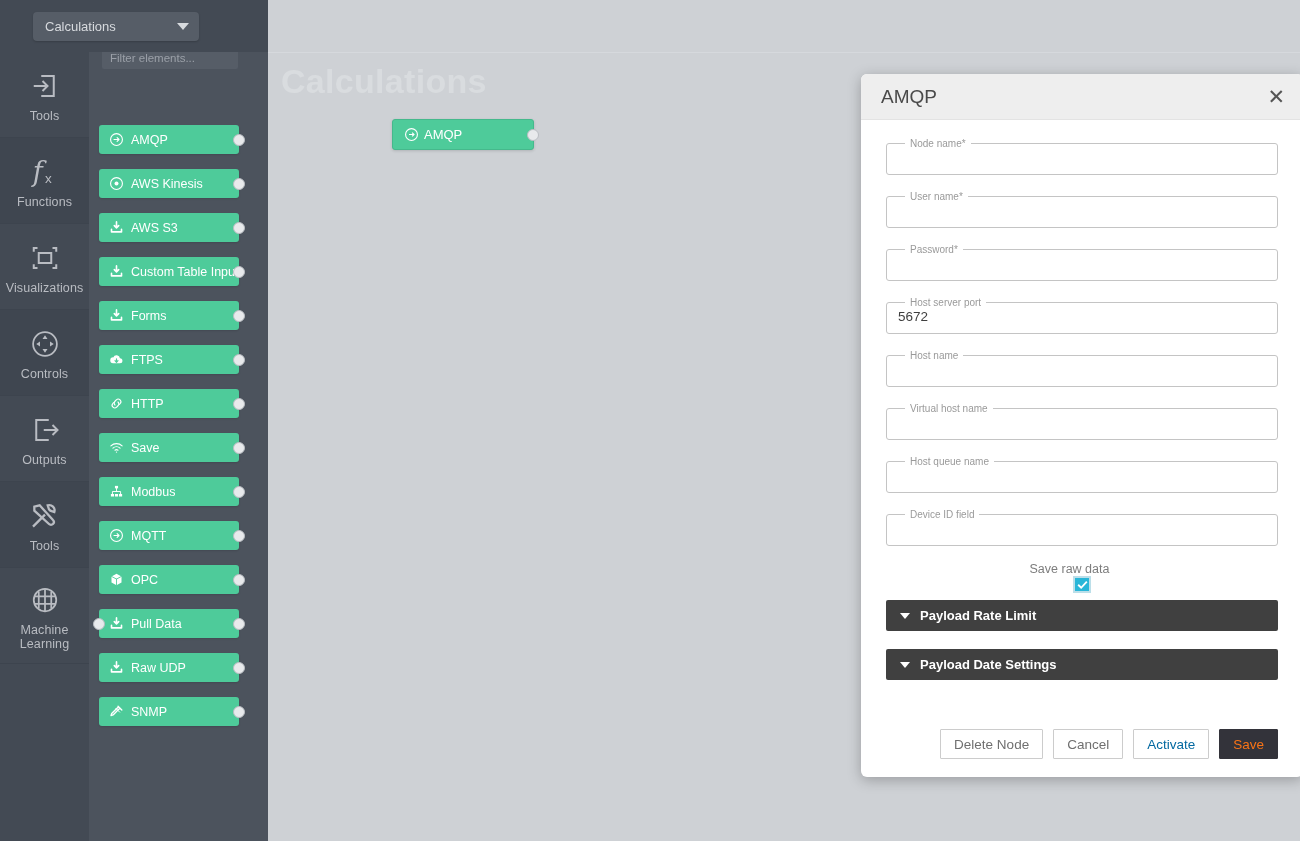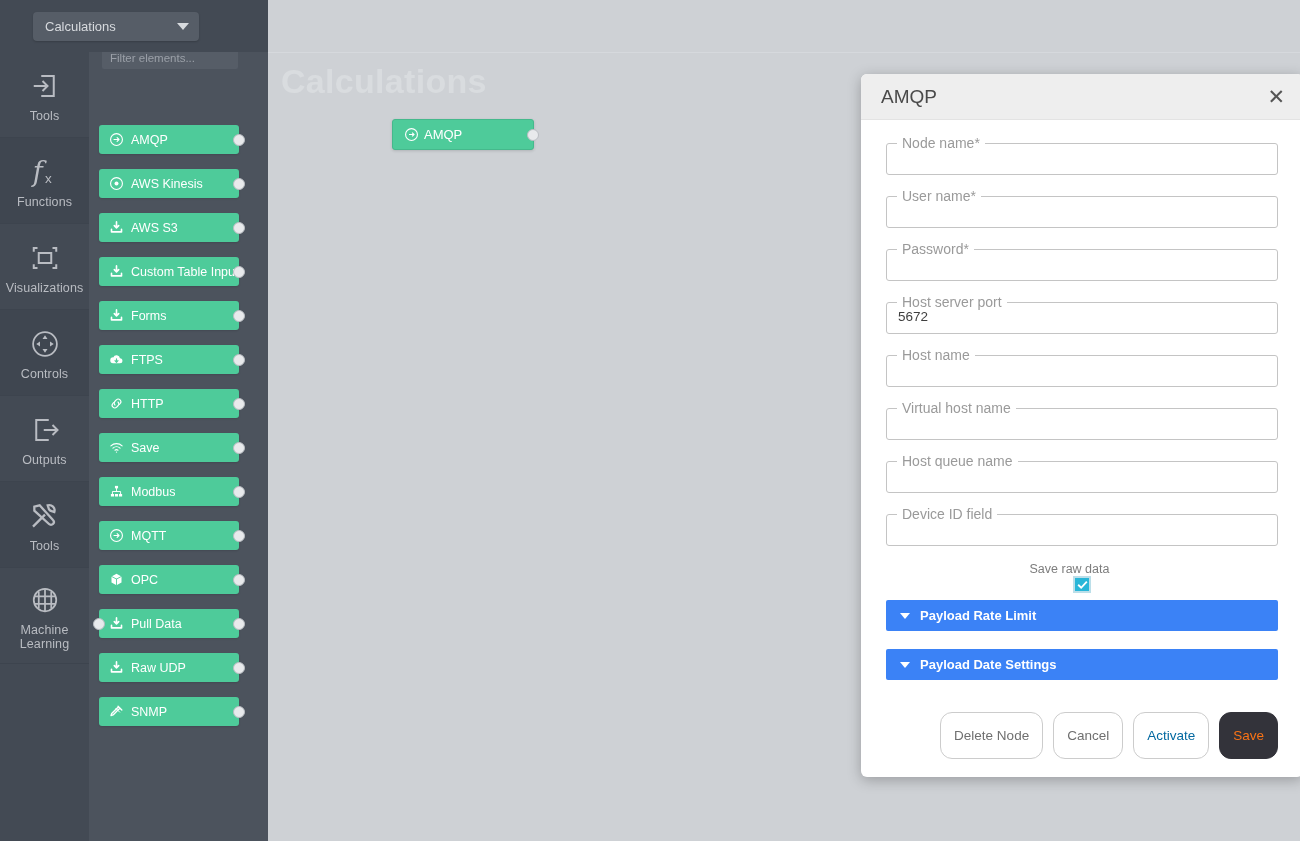--- a/index.html
+++ b/index.html
@@ -155,22 +155,22 @@
 
   
   .field { position: relative; margin-bottom: 16px; height: 37px; }
   .field fieldset {
     position: absolute; inset: 0;
     border: 1px solid #c4c4c4; border-radius: 3px;
     padding: 0; margin: 0;
     pointer-events: none;
   }
   .field legend {
-    margin-left: 10px; padding: 0 5px;
-    font-size: 14px; color: #9a9a9a; line-height: 11px;
+    margin-left: 18px; padding: 0 5px;
+    font-size: 10px; color: #9a9a9a; line-height: 11px;
   }
   .field legend .req { color: #9a9a9a; }
   .field input {
     position: absolute; inset: 0;
     width: 100%; height: 100%;
     border: none; background: transparent; outline: none;
     padding: 2px 12px 0 12px;
     font-size: 13.5px; color: #3f3f3f;
     font-family: "Liberation Sans", sans-serif;
   }
@@ -182,42 +182,42 @@
   .checkrow .ctext { font-size: 12.5px; color: #7d7d7d; width: 105px; }
   .cbox {
     width: 18px; height: 18px;
     background: #29b6d8; border: 2px solid #bcdfe9;
     display: flex; align-items: center; justify-content: center;
     cursor: pointer;
   }
   .cbox svg { display: block; }
 
   .accordion {
-    height: 31px; background: #3b82f6;
+    height: 31px; background: #404040;
     border-radius: 2px;
     display: flex; align-items: center;
     padding-left: 14px;
     margin-bottom: 18px;
     color: #fff; font-size: 13px; font-weight: bold;
     cursor: pointer;
   }
   .acc-caret {
     width: 0; height: 0; margin-right: 10px;
     border-left: 5px solid transparent;
     border-right: 5px solid transparent;
     border-top: 6px solid #ffffff;
   }
 
   .modal-actions {
     display: flex; justify-content: flex-end; gap: 10px;
     padding: 6px 25px 0 25px;
   }
   .btn {
-    height: 47px; padding: 0 13px;
-    border: 1px solid #cccccc; border-radius: 12px;
+    height: 30px; padding: 0 13px;
+    border: 1px solid #cccccc; border-radius: 1px;
     background: #fff; color: #6f6f6f;
     font-size: 13.5px; cursor: pointer;
     font-family: "Liberation Sans", sans-serif;
   }
   .btn.activate { color: #0369a1; }
   .btn.primary { background: #33333a; border-color: #33333a; color: #f97316; }
 </style>
 </head>
 <body>
 

